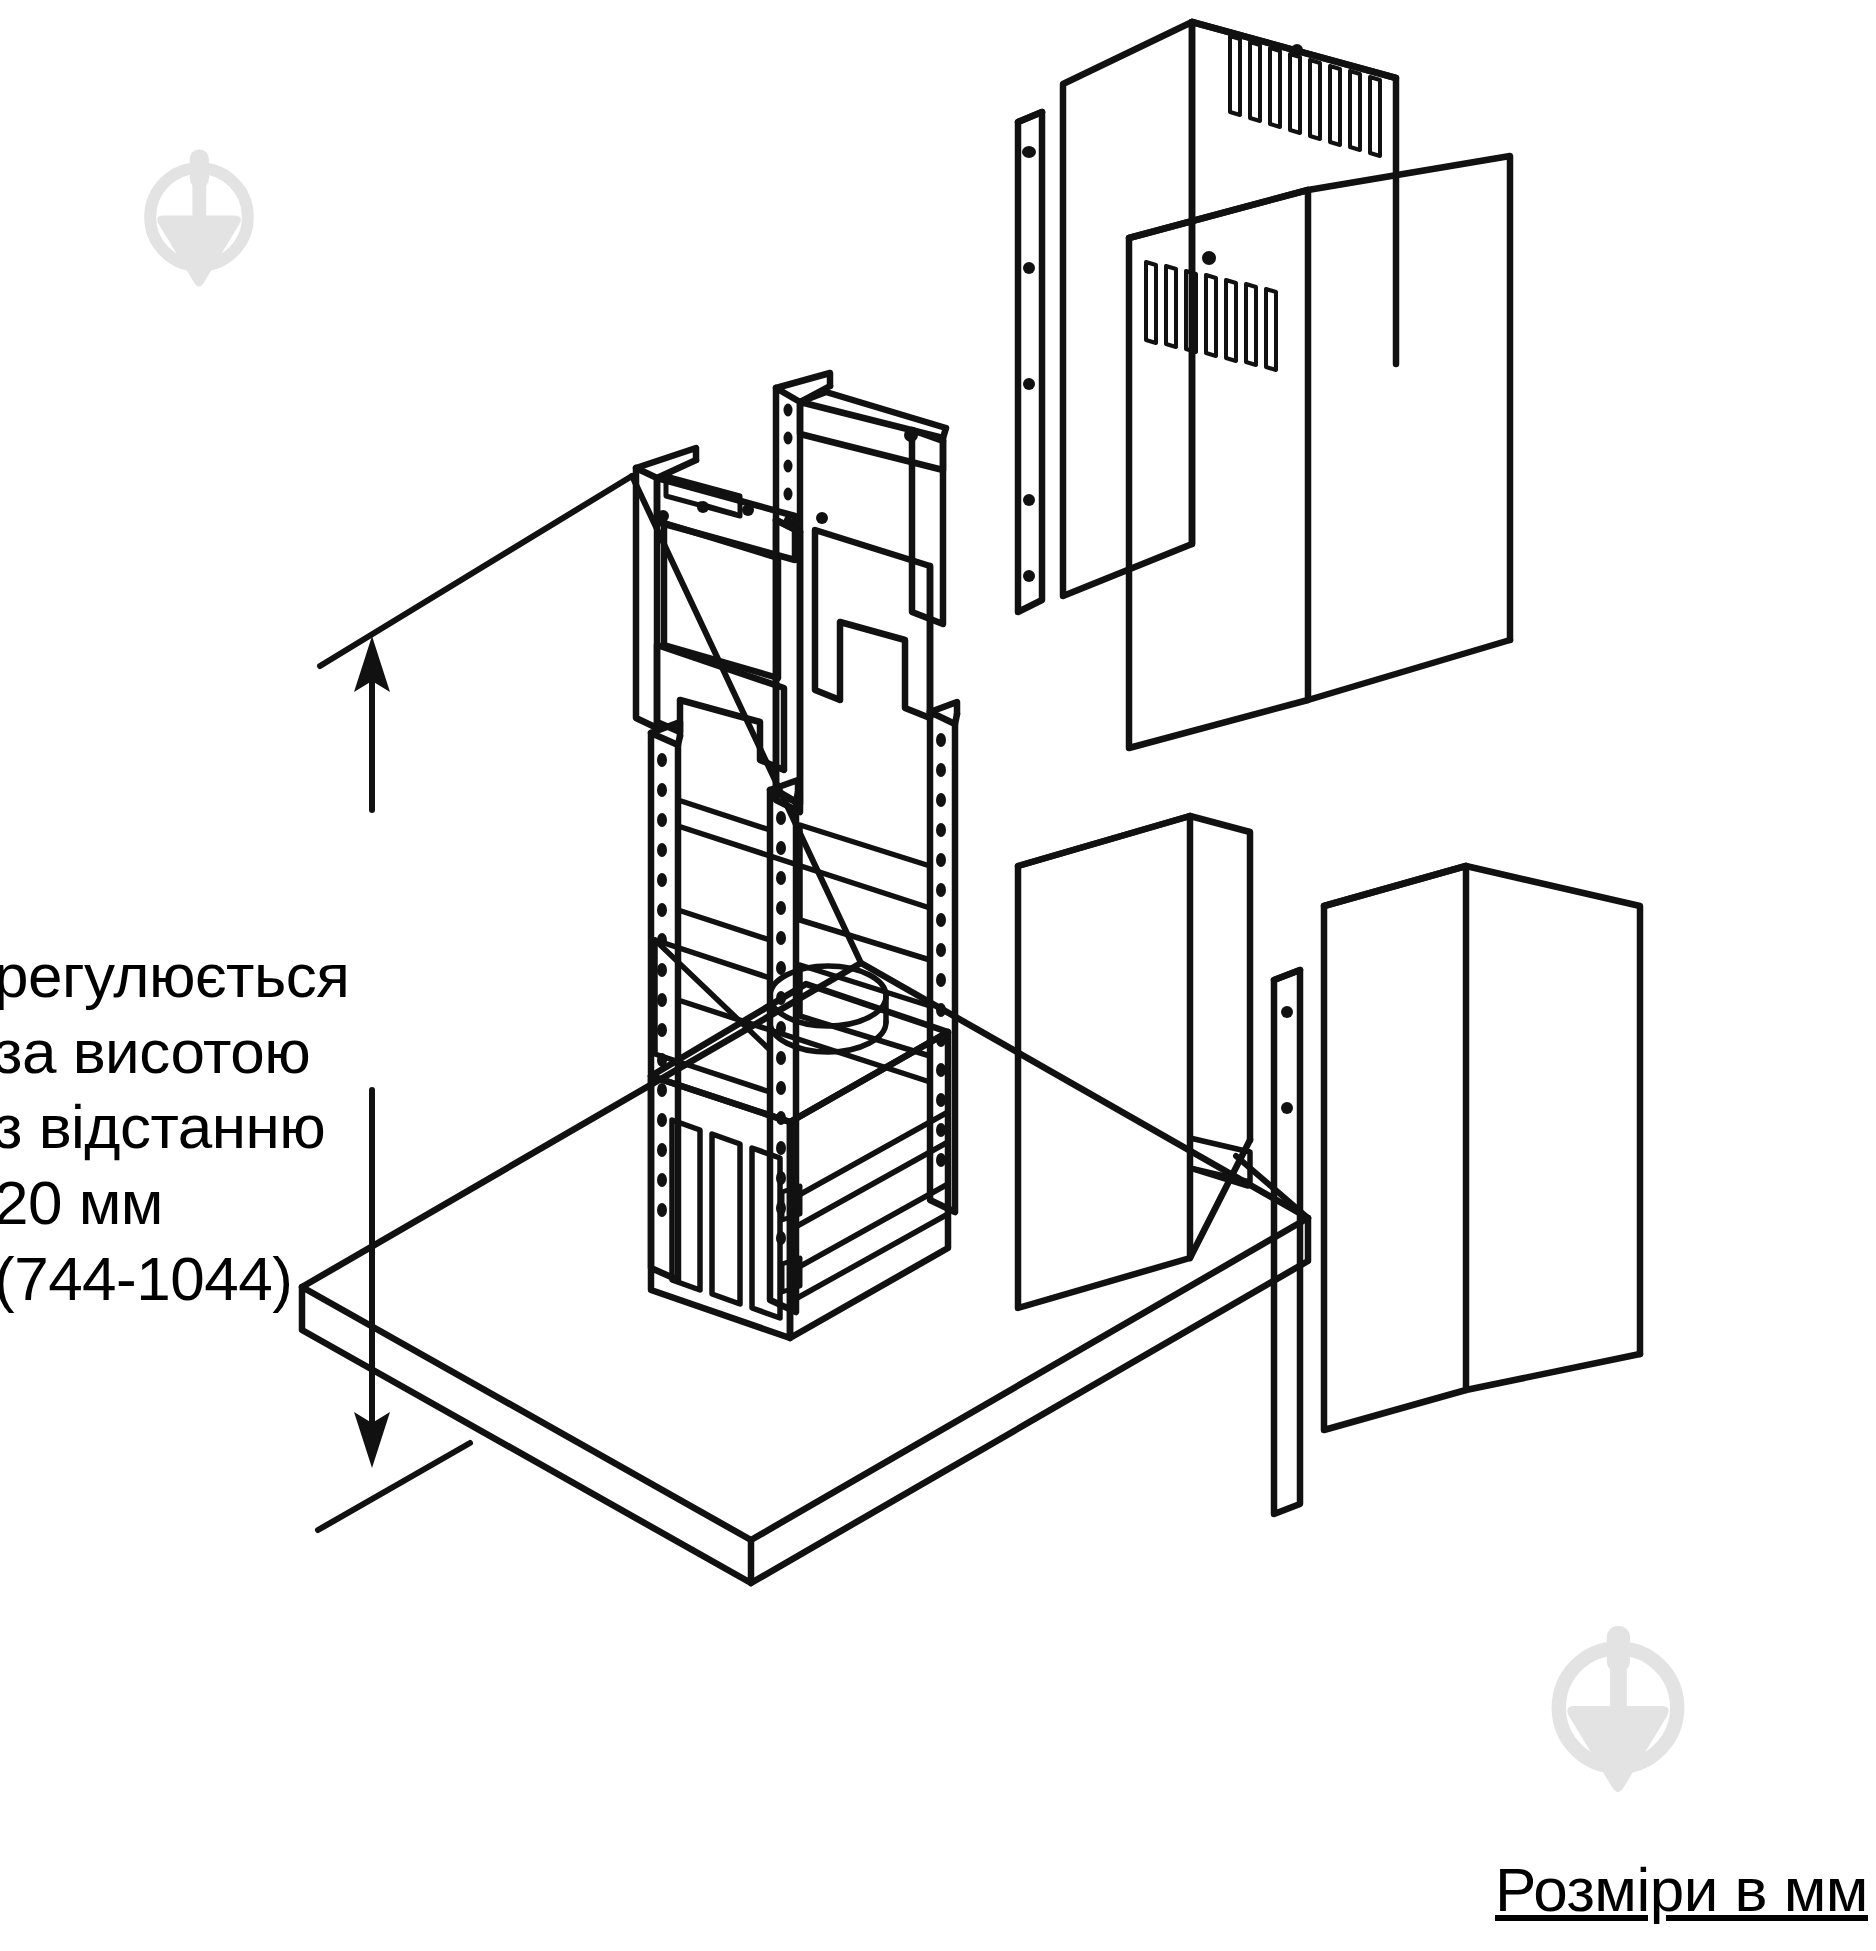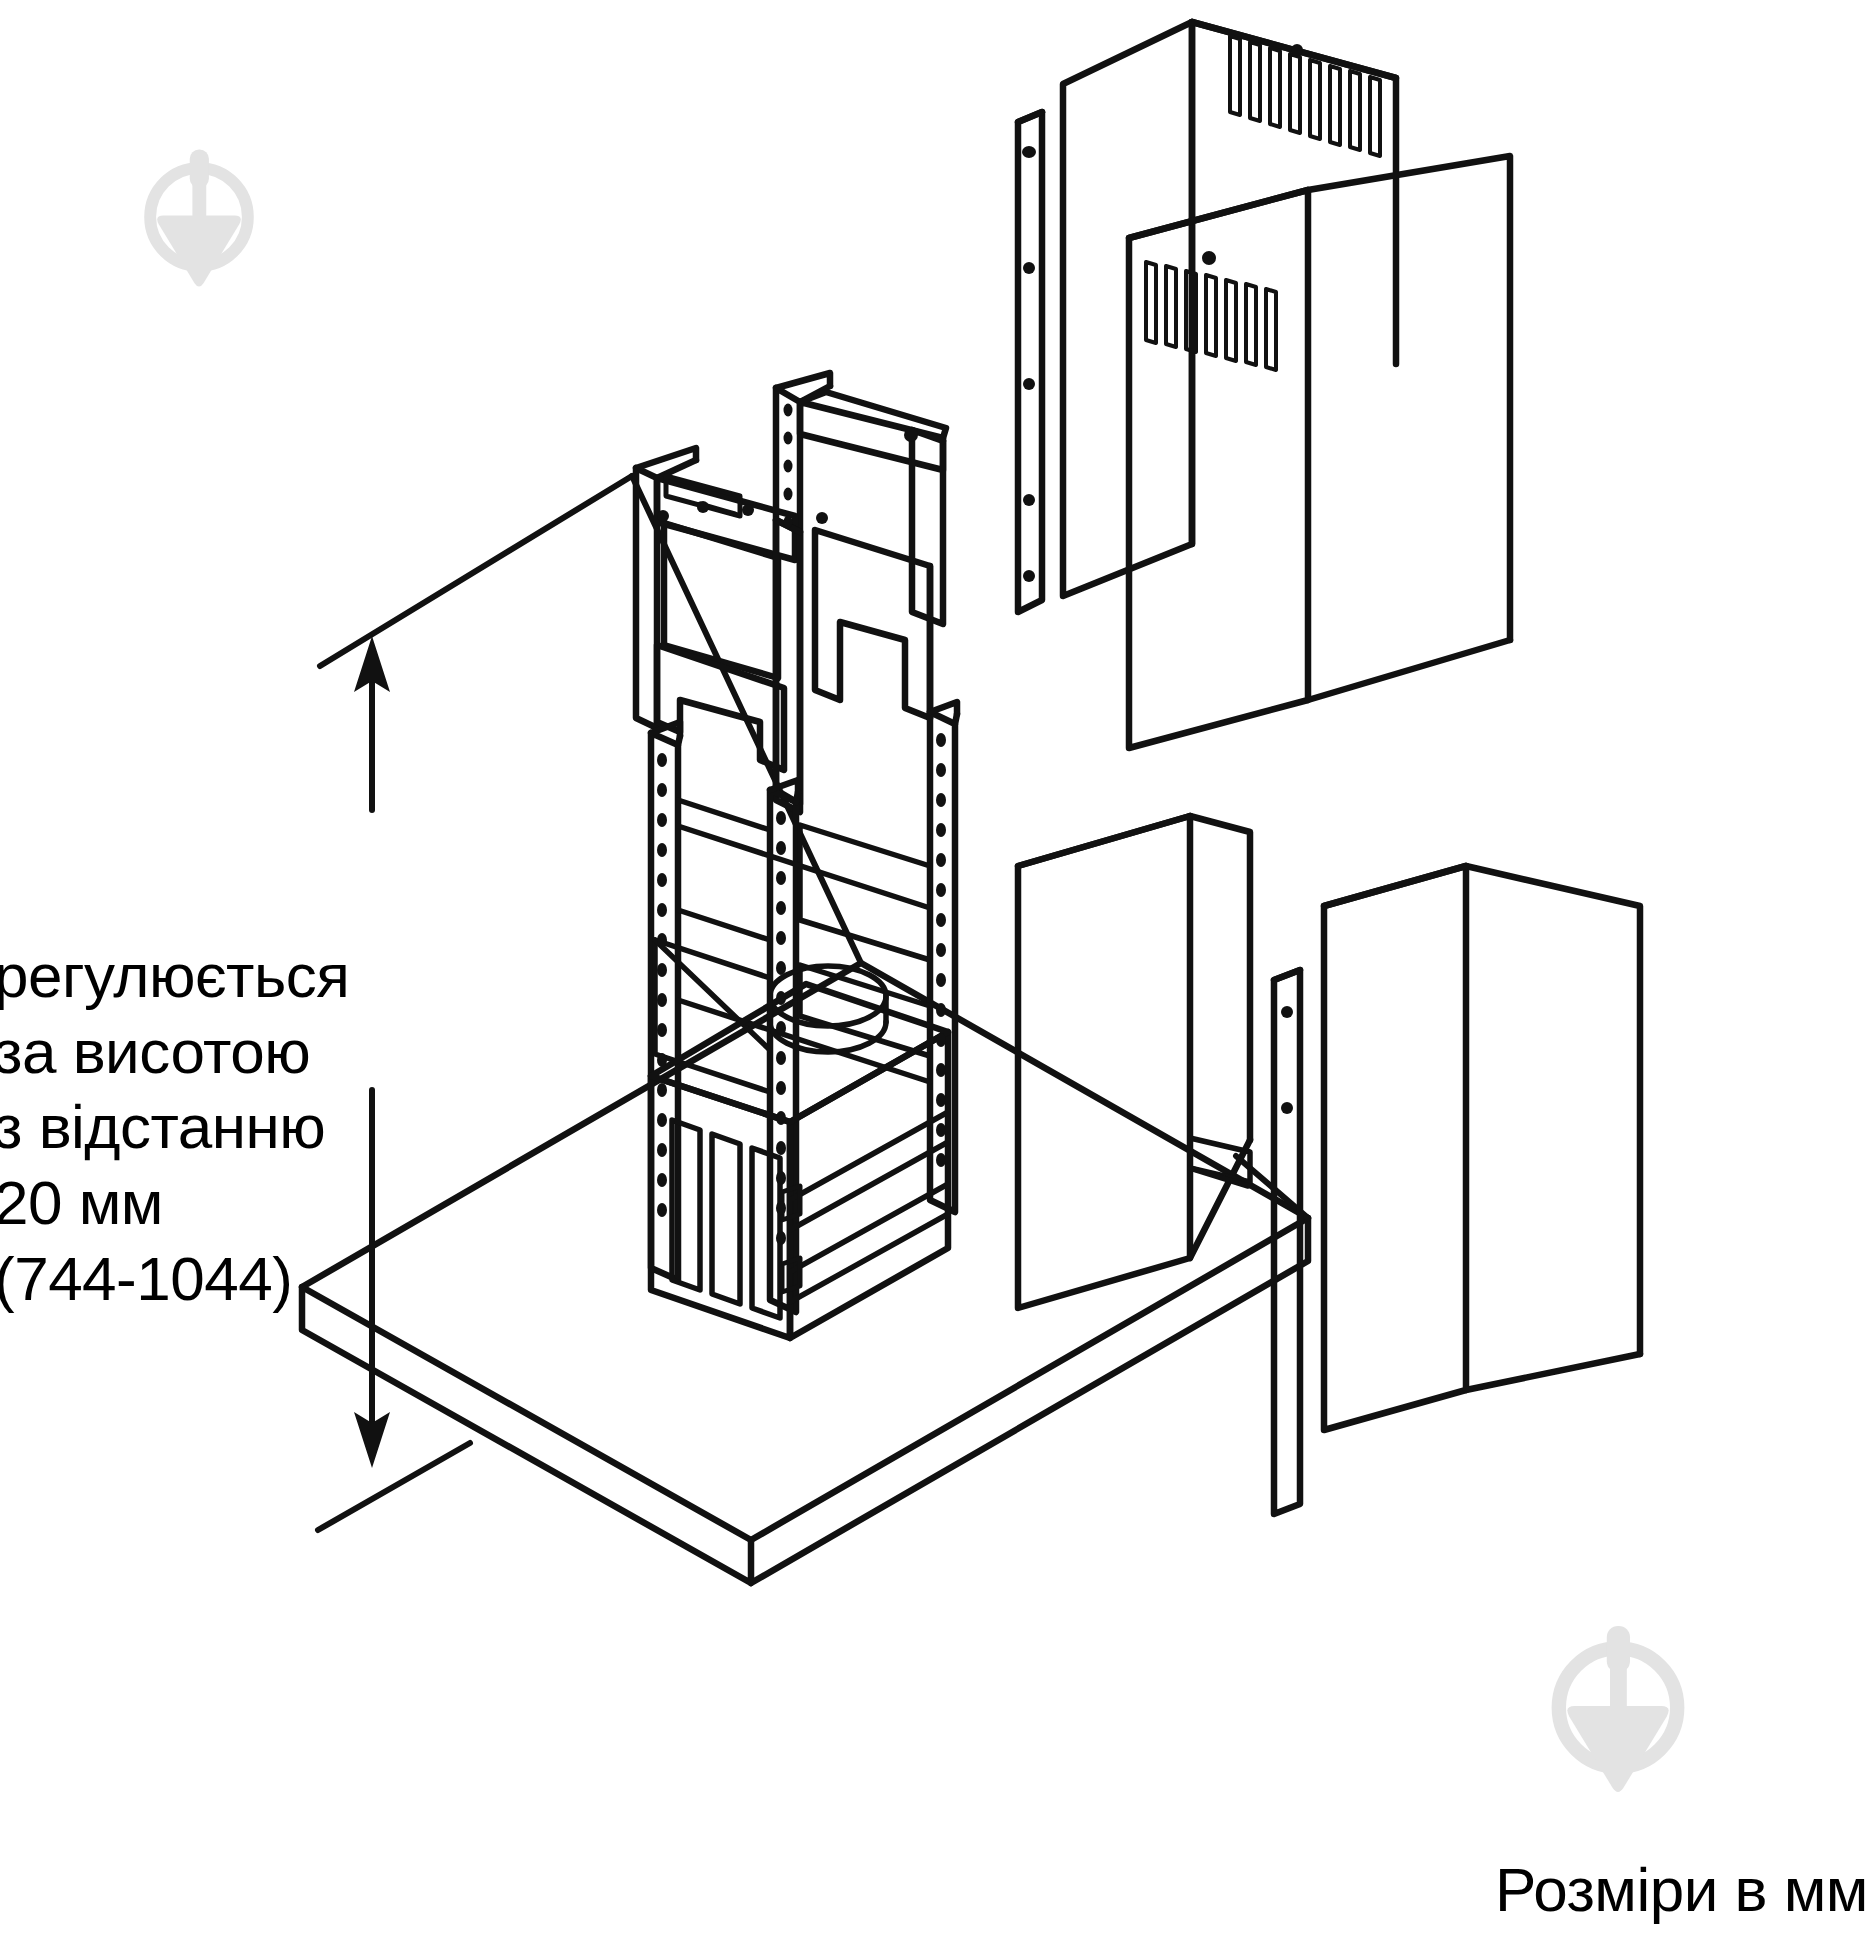--- a/index.html
+++ b/index.html
@@ -36,20 +36,21 @@
   #height-note {
     left: -6px;
     top: 938px;
     font-size: 62px;
   }
   #units-note {
     right: 8px;
     top: 1852px;
     font-size: 62px;
     text-align: right;
+    text-decoration: underline;
   }
   .wm {
     position: absolute;
     pointer-events: none;
   }
 </style>
 </head>
 <body>
 
 <div id="page">

